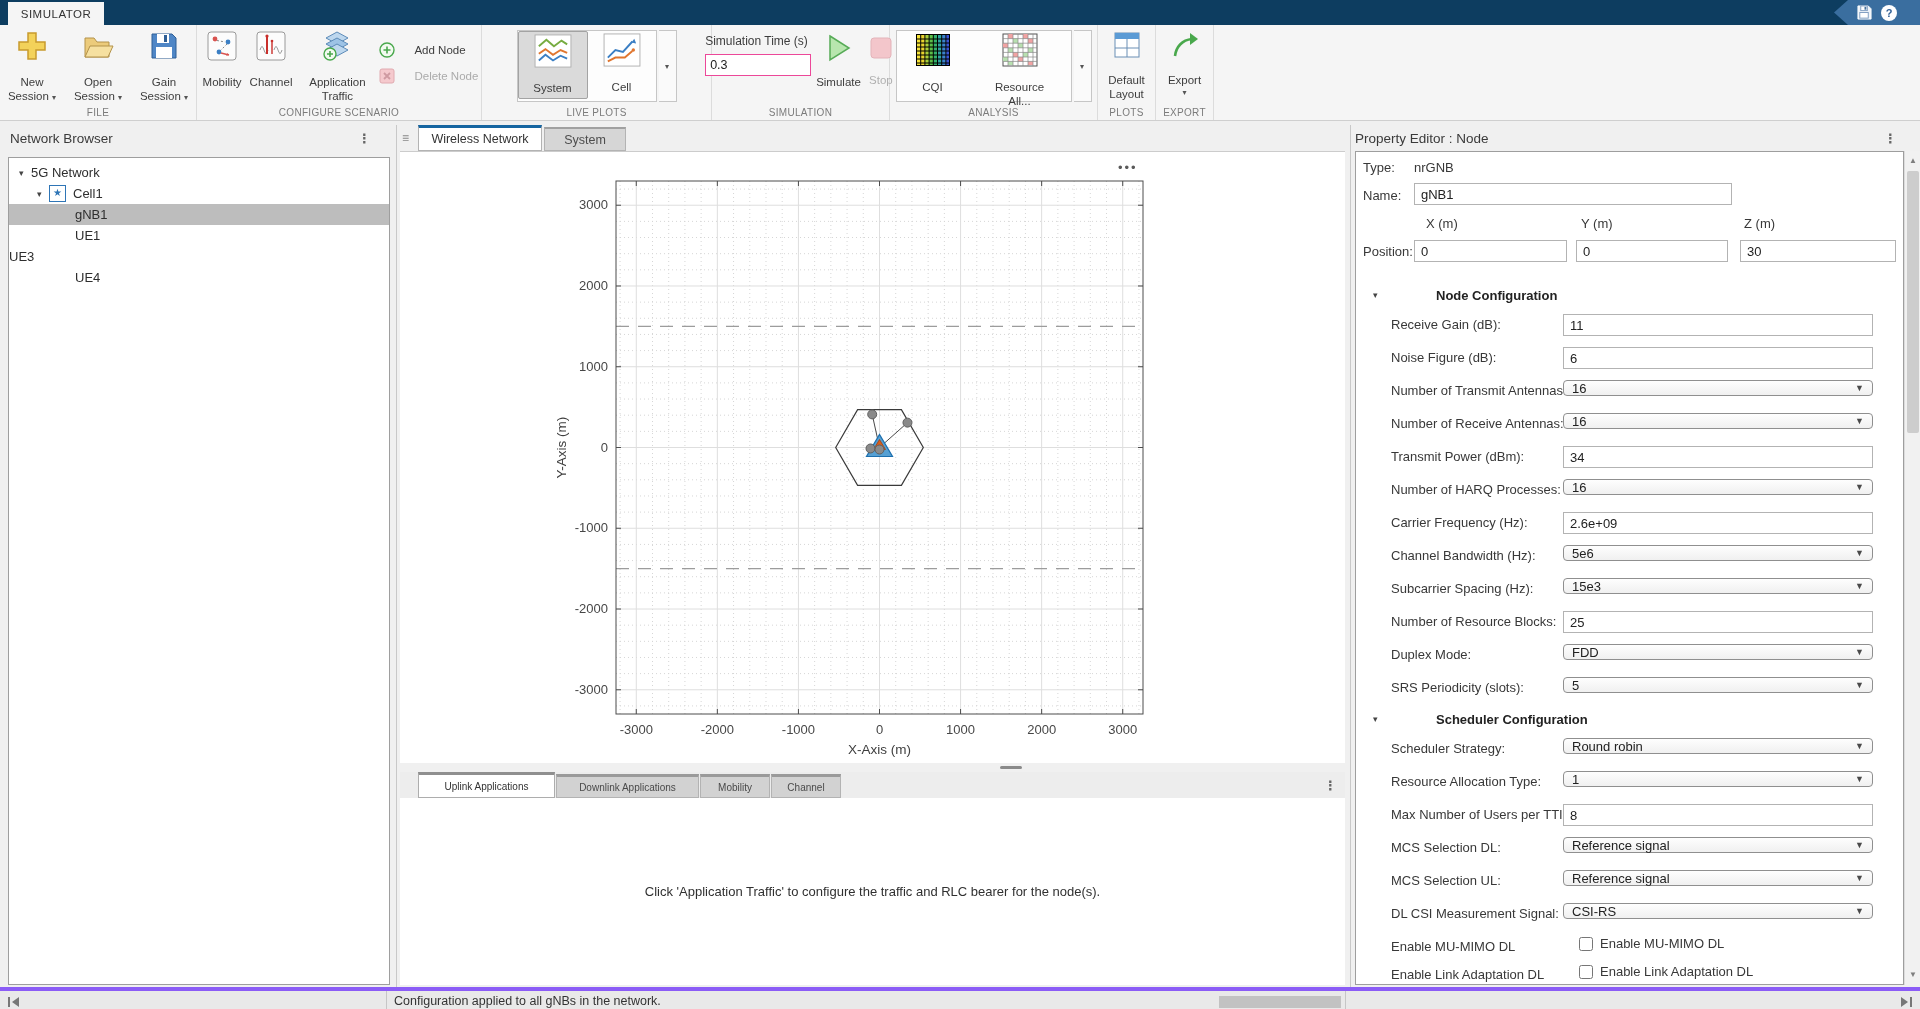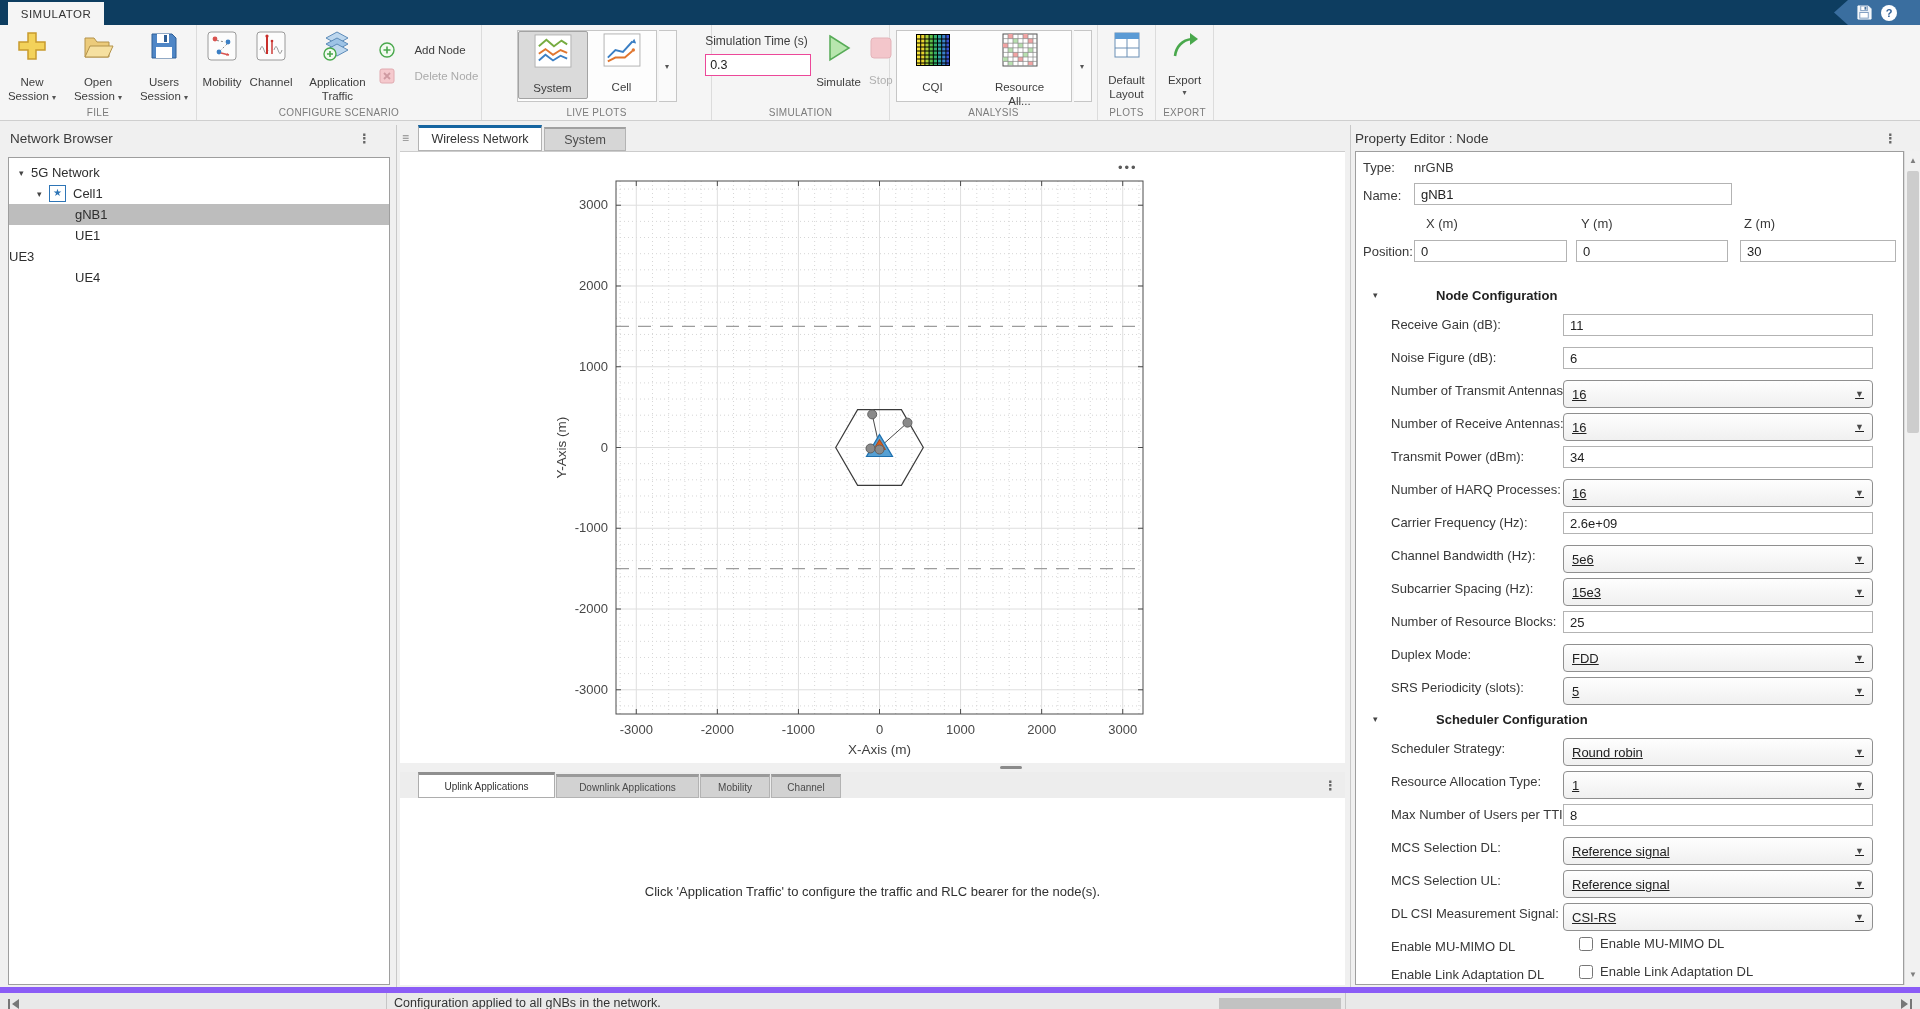--- a/index.html
+++ b/index.html
@@ -44,36 +44,36 @@
   .btab.inactive{background:#d2d2d2;border:1px solid #b3b3b3;border-top:3px solid #9a9a9a;color:#4a4a4a;}
   
   .plotpanel{position:absolute;left:400px;top:151px;width:945px;height:612px;background:#fff;border-top:1px solid #ccc;box-sizing:border-box;}
   .plot-ellipsis{position:absolute;left:718px;top:8px;color:#5a5a5a;font-size:13px;letter-spacing:2px;}
   .bottom-content{position:absolute;left:400px;top:798px;width:945px;height:187px;background:#fff;display:flex;align-items:center;justify-content:center;}
   .bottom-msg{font-size:13px;color:#303030;}
   
   .pebox{position:absolute;left:1355px;top:151px;width:549px;height:834px;background:#fff;border:1px solid #9e9e9e;box-sizing:border-box;overflow:hidden;}
   .pelabel{font-size:13px;color:#383838;}
   .pe-input{border:1px solid #b3b3b3;background:#fff;height:22px;font-size:13px;font-family:inherit;color:#222;padding:0 6px;box-sizing:border-box;}
-  .pe-dd{border:1px solid #8f8f8f;border-radius:4px;background:linear-gradient(#fefefe,#f0f0f0);height:28px;display:flex;align-items:center;box-sizing:border-box;padding:0 8px;font-size:13px;color:#222;justify-content:space-between;text-decoration:underline;}
+  .pe-dd{border:1px solid #8f8f8f;border-radius:4px;background:linear-gradient(#fefefe,#f0f0f0);height:16px;display:flex;align-items:center;box-sizing:border-box;padding:0 8px;font-size:13px;color:#222;justify-content:space-between;}
   .pe-dd .dd-caret{font-size:9px;color:#4a4a4a;}
   .pe-row{position:relative;height:22px;margin-bottom:11px;}
   .pe-row .pelabel{position:absolute;left:35px;top:3px;}
   .pe-row .ctrl{position:absolute;left:207px;top:0;width:310px;}
   .pe-sec{position:relative;height:24px;margin-bottom:4px;font-weight:bold;color:#222;font-size:13px;}
   .pe-sec .arr{position:absolute;left:17px;top:4px;font-size:9px;color:#444;font-weight:normal;}
   .pe-sec .t{position:absolute;left:40px;top:2px;margin-left:40px;}
   .cbwrap{display:flex;align-items:center;gap:7px;font-size:13px;color:#383838;}
   .cbwrap input{width:14px;height:14px;margin:0;}
   
   .vscroll{position:absolute;left:1904px;top:151px;width:16px;height:834px;background:#f1f1f1;border-left:1px solid #dcdcdc;box-sizing:border-box;}
   .varrow{position:absolute;left:0;width:16px;height:16px;color:#7e7e7e;font-size:8px;text-align:center;line-height:16px;}
   .vthumb{position:absolute;left:2px;top:20px;width:12px;height:262px;background:#cdcdcd;border-radius:2px;}
   
-  .statusbar{position:absolute;left:0;top:987px;width:1920px;height:22px;background:#e9e9e9;border-top:6px solid #8b5cf6;box-sizing:border-box;}
+  .statusbar{position:absolute;left:0;top:987px;width:1920px;height:22px;background:#e9e9e9;border-top:4px solid #8b5cf6;box-sizing:border-box;}
   .sdivider{position:absolute;top:0;width:1px;height:22px;background:#c6c6c6;}
   .hthumb{position:absolute;left:1219px;top:5px;width:122px;height:12px;background:#c2c2c2;}
   .vline{position:absolute;width:1px;background:#c8c8c8;}
 </style>
 </head>
 <body>
 
 <div id="app">
 
   <div class="titlebar">
@@ -105,21 +105,21 @@
         </svg>
         <span class="lbl"><span>Open Session</span> <span class="caret">▾</span></span>
       </div>
       <div class="rbtn">
         <svg width="32" height="32" viewBox="0 0 32 32">
           <path d="M4 4h20l4 4v20H4z" fill="#4f86c6" stroke="#2f5f96"></path>
           <rect x="9" y="4" width="12" height="9" fill="#fff"></rect>
           <rect x="16" y="5" width="3" height="7" fill="#2f5f96"></rect>
           <rect x="8" y="17" width="16" height="11" fill="#fff"></rect>
         </svg>
-        <span class="lbl"><span>Users Session</span> <span class="caret">▾</span></span>
+        <span class="lbl"><span>Gain Session</span> <span class="caret">▾</span></span>
       </div>
       <div class="glabel">FILE</div>
     </div>
 
     <div class="rgroup" style="width:285px;">
       <div class="rbtn">
         <svg width="32" height="32" viewBox="0 0 32 32">
           <rect x="2" y="2" width="28" height="28" rx="3" fill="#fcfcfc" stroke="#9a9a9a"></rect>
           <circle cx="9" cy="9" r="2.4" fill="#d9534f"></circle>
           <circle cx="22" cy="12" r="2.4" fill="#3b7fc4"></circle>

